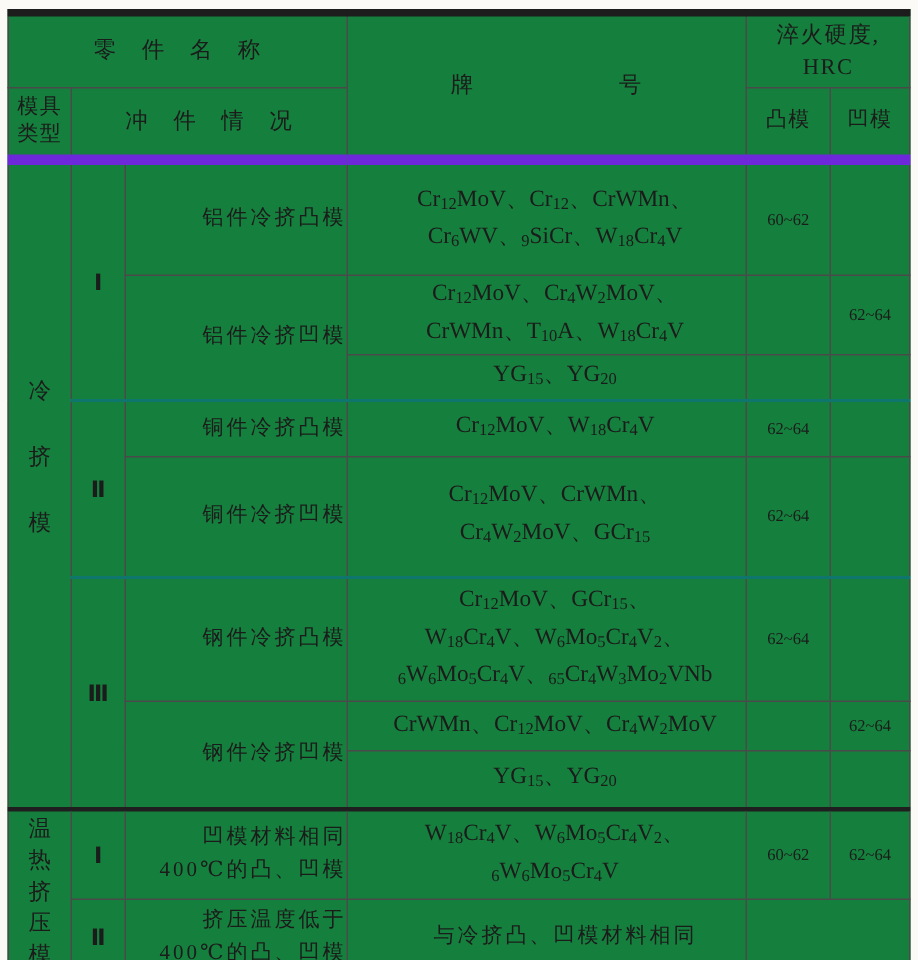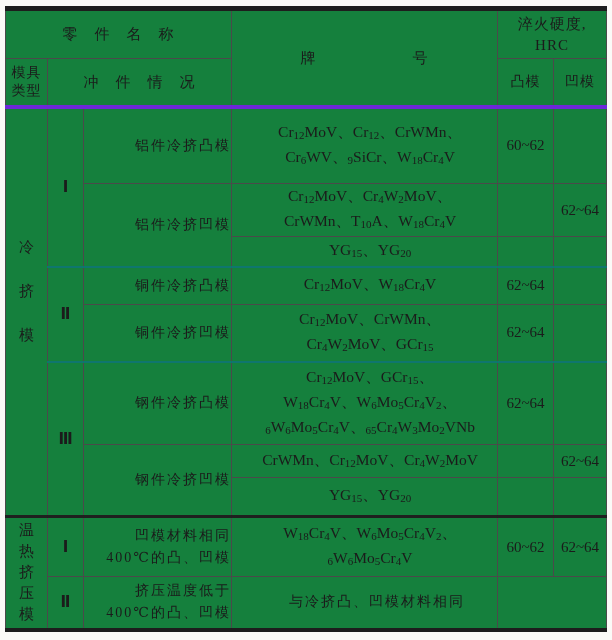--- a/index.html
+++ b/index.html
@@ -32,28 +32,28 @@
     vertical-align: middle;
     overflow: hidden;
   }
   
   tr.h1  { height: 50px; }
   tr.h2  { height: 48px; }
   tr.r1  { height: 77px; }
   tr.r2  { height: 47px; }
   tr.r3  { height: 30px; }
   tr.r4  { height: 38px; }
-  tr.r5  { height: 57px; }
+  tr.r5  { height: 80px; }
   tr.r6  { height: 83px; }
   tr.r7  { height: 33px; }
   tr.r8  { height: 39px; }
   tr.r9  { height: 60px; }
   tr.r10 { height: 53px; }
 
-  .hdr-bottom { border-bottom: 4px solid #6d28d9; }
+  .hdr-bottom { border-bottom: 7px solid #6d28d9; }
   tr.gsep > td { border-top: 2px solid #0f766e; }
   tr.ssep > td { border-top: 3px solid #1f1f1f; }
 
   .hd1 {
     text-align: center;
     font-size: 15px;
     letter-spacing: 1px;
     line-height: 1.35;
   }
   .hd2 {
@@ -85,21 +85,21 @@
     text-align: center;
     font-size: 15.5px;
     line-height: 22px;
     padding: 1px 2px 1px 13px;
     white-space: nowrap;
   }
   .grades .note { padding-left: 14px; letter-spacing: 2px; font-size: 14px; }
   sub { font-size: 11px; vertical-align: -2px; letter-spacing: 0; }
   .hrc {
     text-align: center;
-    font-size: 15px;
+    font-size: 11px;
     white-space: nowrap;
     letter-spacing: 0;
   }
 </style>
 </head>
 <body>
 
 <div class="sheet">
   <table class="doc">
     <colgroup>

